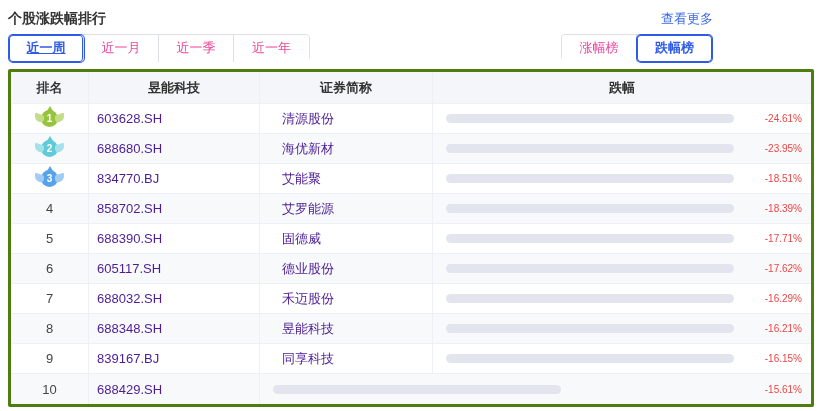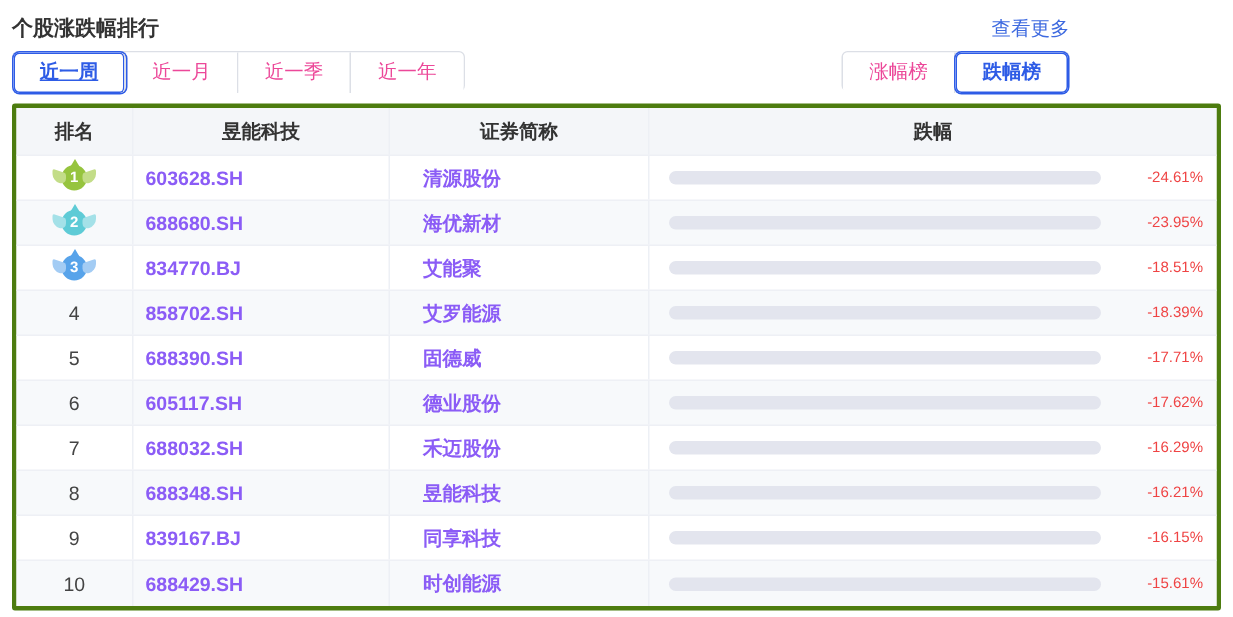--- a/index.html
+++ b/index.html
@@ -43,21 +43,21 @@
   .tr.even { background:#f7f9fb; }
   .tr.head { height:32px; background:#f4f6f9; font-weight:bold; color:#333; }
   .td { height:100%; display:flex; align-items:center; border-right:1px solid #edf0f5; }
   .td:last-child { border-right:none; }
   .col-rank { width:78px; justify-content:center; }
   .col-code { width:171px; padding-left:8px; }
   .col-name { width:173px; padding-left:22px; }
   .col-change { flex:1; padding-left:13px; padding-right:9px; }
   .tr.head .td { justify-content:center; padding:0; }
 
-  .code-link, .name-link { color:#8b5cf6; cursor:pointer;font-weight:bold; }
+  .code-link, .name-link { color:#4c1d95; cursor:pointer; }
   .rank-num { color:#444; }
 
   
   .medal {
     position:relative; width:17px; height:17px; border-radius:50%;
     color:#fff; font-size:10px; font-weight:bold;
     display:flex; align-items:center; justify-content:center; z-index:1;
   }
   .medal::before, .medal::after {
     content:""; position:absolute; top:4px; width:9px; height:8px; z-index:-1;
@@ -280,23 +280,20 @@
     </div>
   </div>
 
   <div class="tr even">
     <div class="td col-rank">
             <span class="rank-num">10</span>
           </div>
     <div class="td col-code">
       <span class="code-link">688429.SH</span>
     </div>
-    <div class="td col-name">
-      <span class="name-link">时创能源</span>
-    </div>
     <div class="td col-change">
       <span class="bar-track">
         <span class="bar-fill" style="width: 63.4%;"></span>
       </span>
       <span class="pct-value">-15.61%</span>
     </div>
   </div>
 </div>
   </div>
 

